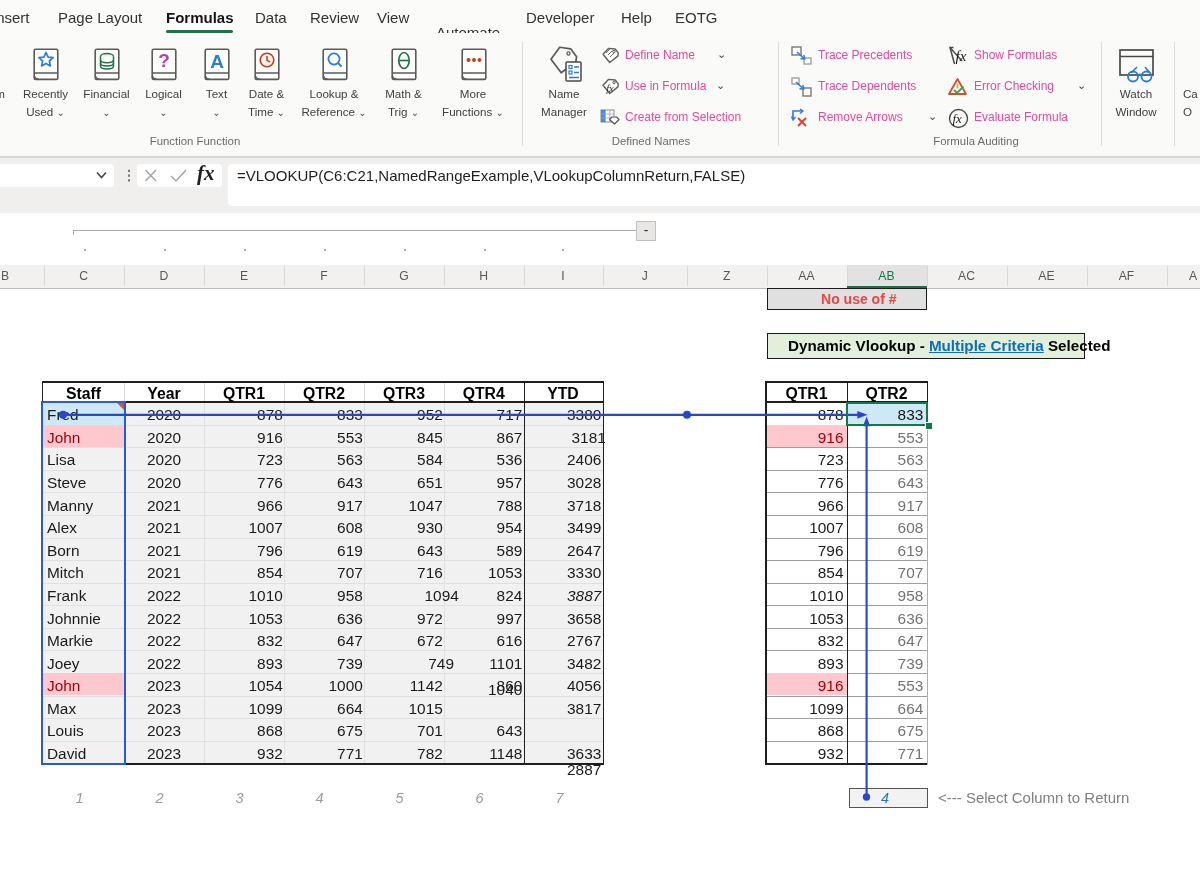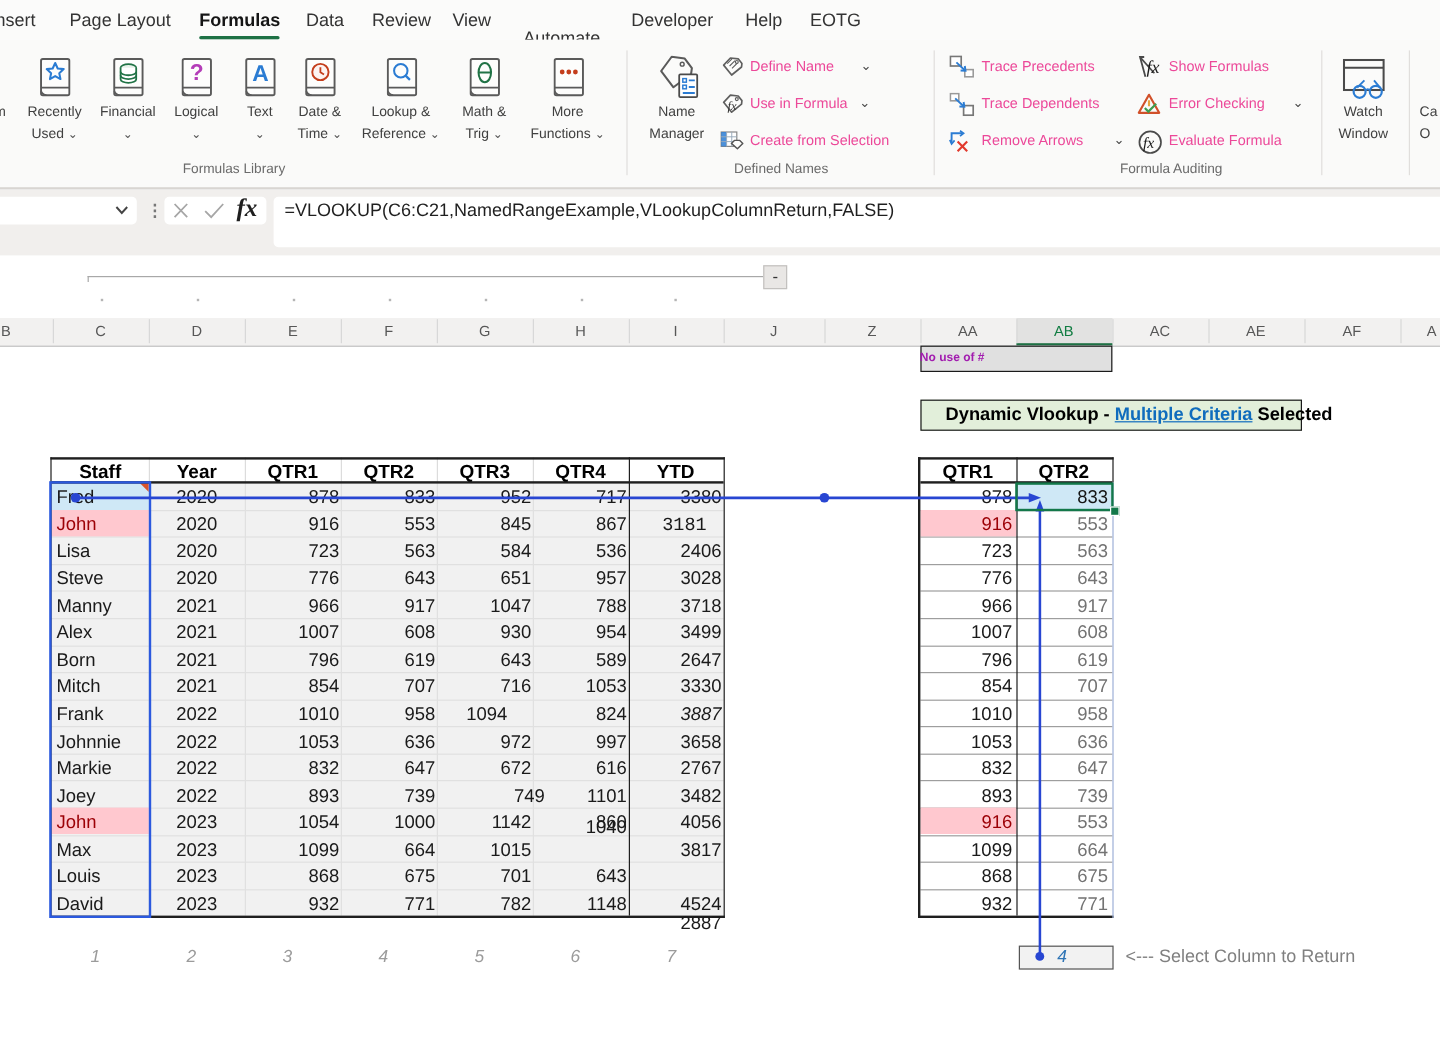--- a/index.html
+++ b/index.html
@@ -162,21 +162,21 @@
 <svg class="abs" style="left:1118px;top:48px" width="40" height="36" viewBox="0 0 40 36">
 <rect x="2" y="2" width="33" height="25" fill="#fbfbfa" stroke="#4a4a4a" stroke-width="1.7"></rect>
 <path d="M2 8.5 H35" stroke="#4a4a4a" stroke-width="1.7"></path>
 <path d="M13 25 l6-6 M32 25 l-5-6" stroke="#2b7cd3" stroke-width="1.6" fill="none"></path>
 <circle cx="15" cy="28.5" r="5" fill="none" stroke="#2b7cd3" stroke-width="1.8"></circle>
 <circle cx="28.5" cy="28.5" r="5" fill="none" stroke="#2b7cd3" stroke-width="1.8"></circle>
 <path d="M20 27.3 q1.8 -2 3.6 0" fill="none" stroke="#2b7cd3" stroke-width="1.6"></path>
 </svg>
 <div class="biglabel" style="left:1066px;top:85px;width:140px;">Watch<br>Window</div>
 <div class="biglabel" style="left:1183px;top:85px;width:40px;text-align:left;">Ca<br>O</div>
-<div class="grplabel" style="left:120px;width:150px;">Formulas Library</div>
+<div class="grplabel" style="left:120px;width:150px;">Function Function</div>
 <div class="sep" style="left:522px;"></div>
 <div class="sep" style="left:778px;"></div>
 <div class="sep" style="left:1101px;"></div>
 <div class="sep" style="left:1174px;"></div>
 <div class="abs" style="left:0;top:158px;width:1200px;height:55px;background:#f1efed;"></div>
 <div class="abs" style="left:-8px;top:163.5px;width:122px;height:23px;background:#fff;border-radius:0 4px 4px 0;"></div>
 <svg class="abs" style="left:95px;top:170px" width="13" height="10" viewBox="0 0 13 10">
     <path d="M2 2.5 L6.5 7.5 L11 2.5" fill="none" stroke="#444" stroke-width="1.6"></path>
   </svg>
 <div class="abs" style="left:122px;top:165px;width:4px;height:20px;color:#777;font-size:14px;font-weight:bold;line-height:20px;">⋮</div>
@@ -286,21 +286,21 @@
 <div class="cell num" style="left:284px;top:404.3px;width:78.8px;height:22.58px;line-height:22.58px;">833</div>
 <div class="cell num" style="left:364px;top:404.3px;width:78.8px;height:22.58px;line-height:22.58px;">952</div>
 <div class="cell num" style="left:444px;top:404.3px;width:78.3px;height:22.58px;line-height:22.58px;">717</div>
 <div class="cell num" style="left:523.5px;top:404.3px;width:77.8px;height:22.58px;line-height:22.58px;">3380</div>
 <div class="cell" style="left:47.0px;top:426.9px;width:75.0px;height:22.58px;line-height:22.58px;color:#9c0006;">John</div>
 <div class="cell ctr" style="left:124px;top:426.9px;width:80px;height:22.58px;line-height:22.58px;">2020</div>
 <div class="cell num" style="left:204px;top:426.9px;width:78.8px;height:22.58px;line-height:22.58px;">916</div>
 <div class="cell num" style="left:284px;top:426.9px;width:78.8px;height:22.58px;line-height:22.58px;">553</div>
 <div class="cell num" style="left:364px;top:426.9px;width:78.8px;height:22.58px;line-height:22.58px;">845</div>
 <div class="cell num" style="left:444px;top:426.9px;width:78.3px;height:22.58px;line-height:22.58px;">867</div>
-<div class="cell num" style="left:511px;top:426.9px;width:77.8px;height:22.58px;line-height:22.58px;font-family:Liberation Mono, monospace;">3181</div>
+<div class="cell num" style="left:528px;top:426.9px;width:77.8px;height:22.58px;line-height:22.58px;">3181</div>
 <div class="cell" style="left:47.0px;top:449.4px;width:75.0px;height:22.58px;line-height:22.58px;">Lisa</div>
 <div class="cell ctr" style="left:124px;top:449.4px;width:80px;height:22.58px;line-height:22.58px;">2020</div>
 <div class="cell num" style="left:204px;top:449.4px;width:78.8px;height:22.58px;line-height:22.58px;">723</div>
 <div class="cell num" style="left:284px;top:449.4px;width:78.8px;height:22.58px;line-height:22.58px;">563</div>
 <div class="cell num" style="left:364px;top:449.4px;width:78.8px;height:22.58px;line-height:22.58px;">584</div>
 <div class="cell num" style="left:444px;top:449.4px;width:78.3px;height:22.58px;line-height:22.58px;">536</div>
 <div class="cell num" style="left:523.5px;top:449.4px;width:77.8px;height:22.58px;line-height:22.58px;">2406</div>
 <div class="cell" style="left:47.0px;top:472.0px;width:75.0px;height:22.58px;line-height:22.58px;">Steve</div>
 <div class="cell ctr" style="left:124px;top:472.0px;width:80px;height:22.58px;line-height:22.58px;">2020</div>
 <div class="cell num" style="left:204px;top:472.0px;width:78.8px;height:22.58px;line-height:22.58px;">776</div>
@@ -333,21 +333,21 @@
 <div class="cell ctr" style="left:124px;top:562.3px;width:80px;height:22.58px;line-height:22.58px;">2021</div>
 <div class="cell num" style="left:204px;top:562.3px;width:78.8px;height:22.58px;line-height:22.58px;">854</div>
 <div class="cell num" style="left:284px;top:562.3px;width:78.8px;height:22.58px;line-height:22.58px;">707</div>
 <div class="cell num" style="left:364px;top:562.3px;width:78.8px;height:22.58px;line-height:22.58px;">716</div>
 <div class="cell num" style="left:444px;top:562.3px;width:78.3px;height:22.58px;line-height:22.58px;">1053</div>
 <div class="cell num" style="left:523.5px;top:562.3px;width:77.8px;height:22.58px;line-height:22.58px;">3330</div>
 <div class="cell" style="left:47.0px;top:584.9px;width:75.0px;height:22.58px;line-height:22.58px;">Frank</div>
 <div class="cell ctr" style="left:124px;top:584.9px;width:80px;height:22.58px;line-height:22.58px;">2022</div>
 <div class="cell num" style="left:204px;top:584.9px;width:78.8px;height:22.58px;line-height:22.58px;">1010</div>
 <div class="cell num" style="left:284px;top:584.9px;width:78.8px;height:22.58px;line-height:22.58px;">958</div>
-<div class="cell num" style="left:344px;top:584.9px;width:78.8px;height:22.58px;line-height:22.58px;">1094</div>
+<div class="cell num" style="left:380px;top:584.9px;width:78.8px;height:22.58px;line-height:22.58px;">1094</div>
 <div class="cell num" style="left:444px;top:584.9px;width:78.3px;height:22.58px;line-height:22.58px;">824</div>
 <div class="cell num" style="left:523.5px;top:584.9px;width:77.8px;height:22.58px;line-height:22.58px;font-style:italic;">3887</div>
 <div class="cell" style="left:47.0px;top:607.5px;width:75.0px;height:22.58px;line-height:22.58px;">Johnnie</div>
 <div class="cell ctr" style="left:124px;top:607.5px;width:80px;height:22.58px;line-height:22.58px;">2022</div>
 <div class="cell num" style="left:204px;top:607.5px;width:78.8px;height:22.58px;line-height:22.58px;">1053</div>
 <div class="cell num" style="left:284px;top:607.5px;width:78.8px;height:22.58px;line-height:22.58px;">636</div>
 <div class="cell num" style="left:364px;top:607.5px;width:78.8px;height:22.58px;line-height:22.58px;">972</div>
 <div class="cell num" style="left:444px;top:607.5px;width:78.3px;height:22.58px;line-height:22.58px;">997</div>
 <div class="cell num" style="left:523.5px;top:607.5px;width:77.8px;height:22.58px;line-height:22.58px;">3658</div>
 <div class="cell" style="left:47.0px;top:630.0px;width:75.0px;height:22.58px;line-height:22.58px;">Markie</div>
@@ -384,21 +384,21 @@
 <div class="cell num" style="left:284px;top:720.4px;width:78.8px;height:22.58px;line-height:22.58px;">675</div>
 <div class="cell num" style="left:364px;top:720.4px;width:78.8px;height:22.58px;line-height:22.58px;">701</div>
 <div class="cell num" style="left:444px;top:720.4px;width:78.3px;height:22.58px;line-height:22.58px;">643</div>
 <div class="cell num" style="left:523.5px;top:759px;width:77.8px;height:22.58px;line-height:22.58px;">2887</div>
 <div class="cell" style="left:47.0px;top:742.9px;width:75.0px;height:22.58px;line-height:22.58px;">David</div>
 <div class="cell ctr" style="left:124px;top:742.9px;width:80px;height:22.58px;line-height:22.58px;">2023</div>
 <div class="cell num" style="left:204px;top:742.9px;width:78.8px;height:22.58px;line-height:22.58px;">932</div>
 <div class="cell num" style="left:284px;top:742.9px;width:78.8px;height:22.58px;line-height:22.58px;">771</div>
 <div class="cell num" style="left:364px;top:742.9px;width:78.8px;height:22.58px;line-height:22.58px;">782</div>
 <div class="cell num" style="left:444px;top:742.9px;width:78.3px;height:22.58px;line-height:22.58px;">1148</div>
-<div class="cell num" style="left:523.5px;top:742.9px;width:77.8px;height:22.58px;line-height:22.58px;">4524</div>
+<div class="cell num" style="left:523.5px;top:742.9px;width:77.8px;height:22.58px;line-height:22.58px;">3633</div>
 <div class="abs" style="left:766.5px;top:402.0px;width:160.0px;height:361.20000000000005px;background:#ffffff;"></div>
 <div class="abs" style="left:766.5px;top:424.6px;width:160.0px;height:1px;background:#9e9e9e;"></div>
 <div class="abs" style="left:766.5px;top:447.1px;width:160.0px;height:1px;background:#9e9e9e;"></div>
 <div class="abs" style="left:766.5px;top:469.7px;width:160.0px;height:1px;background:#9e9e9e;"></div>
 <div class="abs" style="left:766.5px;top:492.3px;width:160.0px;height:1px;background:#9e9e9e;"></div>
 <div class="abs" style="left:766.5px;top:514.9px;width:160.0px;height:1px;background:#9e9e9e;"></div>
 <div class="abs" style="left:766.5px;top:537.5px;width:160.0px;height:1px;background:#9e9e9e;"></div>
 <div class="abs" style="left:766.5px;top:560.0px;width:160.0px;height:1px;background:#9e9e9e;"></div>
 <div class="abs" style="left:766.5px;top:582.6px;width:160.0px;height:1px;background:#9e9e9e;"></div>
 <div class="abs" style="left:766.5px;top:605.2px;width:160.0px;height:1px;background:#9e9e9e;"></div>
@@ -446,21 +446,21 @@
 <div class="cell num" style="left:846.5px;top:652.6px;width:76.8px;height:22.58px;line-height:22.58px;color:#737373;">739</div>
 <div class="cell num" style="left:766.5px;top:675.2px;width:77.0px;height:22.58px;line-height:22.58px;color:#9c0006;">916</div>
 <div class="cell num" style="left:846.5px;top:675.2px;width:76.8px;height:22.58px;line-height:22.58px;color:#737373;">553</div>
 <div class="cell num" style="left:766.5px;top:697.8px;width:77.0px;height:22.58px;line-height:22.58px;">1099</div>
 <div class="cell num" style="left:846.5px;top:697.8px;width:76.8px;height:22.58px;line-height:22.58px;color:#737373;">664</div>
 <div class="cell num" style="left:766.5px;top:720.4px;width:77.0px;height:22.58px;line-height:22.58px;">868</div>
 <div class="cell num" style="left:846.5px;top:720.4px;width:76.8px;height:22.58px;line-height:22.58px;color:#737373;">675</div>
 <div class="cell num" style="left:766.5px;top:742.9px;width:77.0px;height:22.58px;line-height:22.58px;">932</div>
 <div class="cell num" style="left:846.5px;top:742.9px;width:76.8px;height:22.58px;line-height:22.58px;color:#737373;">771</div>
 <div class="abs" style="left:766.5px;top:288px;width:160px;height:22px;background:#e0e0e0;border:1.6px solid #1a1a1a;box-sizing:border-box;"></div>
-<div class="abs" style="left:766.5px;top:288px;width:130px;height:22px;line-height:22px;text-align:left;font-size:10px;font-weight:bold;color:#a21caf;">No use of #</div>
+<div class="abs" style="left:766.5px;top:288px;width:130px;height:22px;line-height:22px;text-align:right;font-size:14px;font-weight:bold;color:#ef4444;">No use of #</div>
 <div class="abs" style="left:766.5px;top:332.5px;width:318px;height:26.5px;background:#e2efda;border:1.6px solid #1a1a1a;box-sizing:border-box;"></div>
 <div class="abs" style="left:788px;top:332.5px;height:26.5px;line-height:26.5px;font-size:15.2px;font-weight:bold;color:#000;white-space:nowrap;">Dynamic Vlookup - <span style="color:#0f6cbd;text-decoration:underline;">Multiple Criteria</span> Selected</div>
 <div class="abs" style="left:41.0px;top:400.5px;width:85.0px;height:364.7px;border:2.6px solid #2b59de;box-sizing:border-box;"></div>
 <div class="abs" style="left:59.5px;top:788px;width:40px;height:20px;line-height:20px;text-align:center;font-size:14.5px;font-style:italic;color:#9b9b9b;">1</div>
 <div class="abs" style="left:139.5px;top:788px;width:40px;height:20px;line-height:20px;text-align:center;font-size:14.5px;font-style:italic;color:#9b9b9b;">2</div>
 <div class="abs" style="left:219.5px;top:788px;width:40px;height:20px;line-height:20px;text-align:center;font-size:14.5px;font-style:italic;color:#9b9b9b;">3</div>
 <div class="abs" style="left:299.5px;top:788px;width:40px;height:20px;line-height:20px;text-align:center;font-size:14.5px;font-style:italic;color:#9b9b9b;">4</div>
 <div class="abs" style="left:379.5px;top:788px;width:40px;height:20px;line-height:20px;text-align:center;font-size:14.5px;font-style:italic;color:#9b9b9b;">5</div>
 <div class="abs" style="left:459.5px;top:788px;width:40px;height:20px;line-height:20px;text-align:center;font-size:14.5px;font-style:italic;color:#9b9b9b;">6</div>
 <div class="abs" style="left:539.5px;top:788px;width:40px;height:20px;line-height:20px;text-align:center;font-size:14.5px;font-style:italic;color:#9b9b9b;">7</div>

